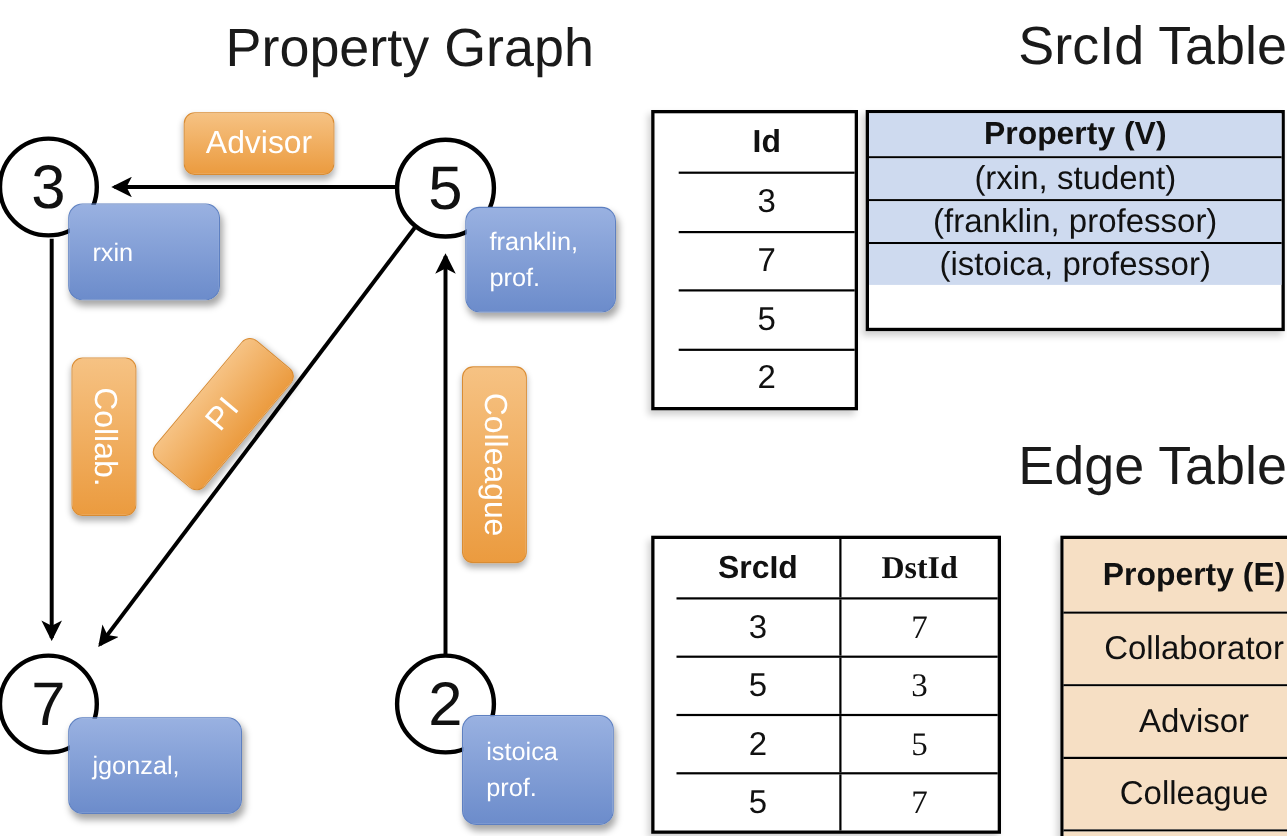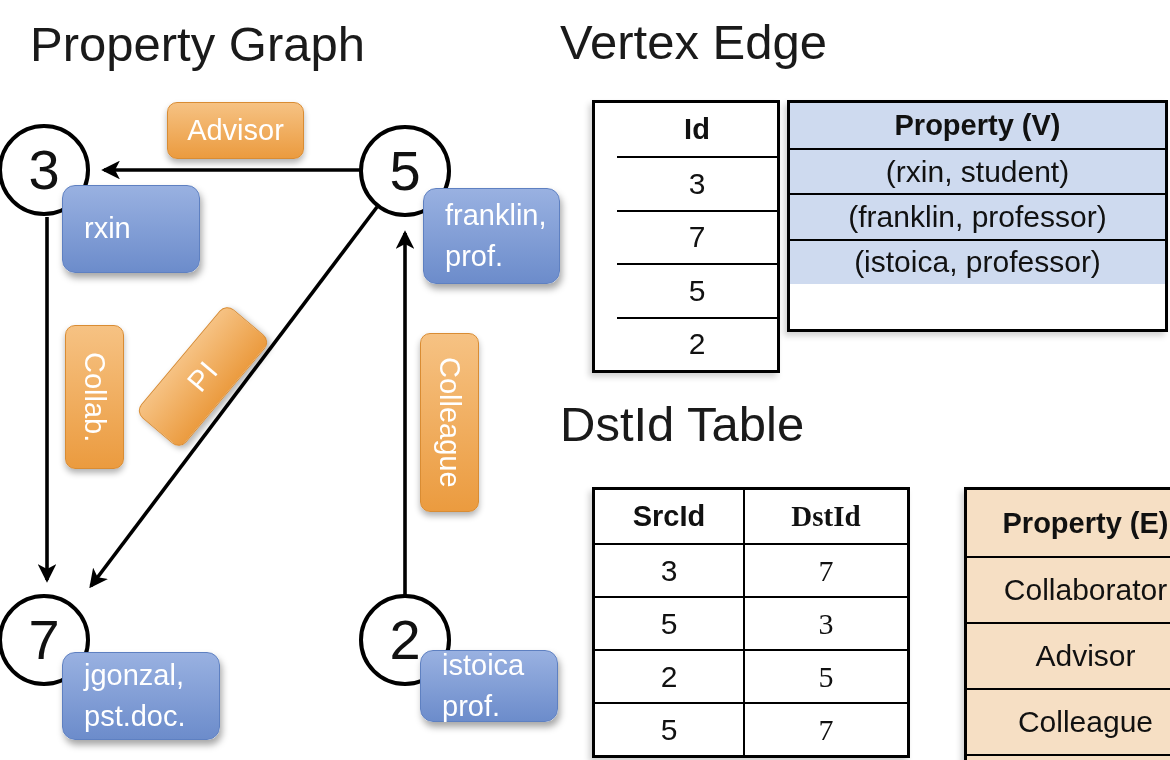--- a/index.html
+++ b/index.html
@@ -1,60 +1,60 @@
 <!DOCTYPE html>
 <html style="--orange-light: #F6C283; --orange-dark: #EB9B3F; --orange-border: #D98C33; --blue-light: #99B1E1; --blue-dark: #6C8CCB; --blue-border: #5E80C1; --vertex-fill: #CEDAEF; --edge-fill: #F6DFC4;"><head>
 <meta charset="utf-8">
 <style>
   html,body{margin:0;padding:0;background:#fff;}
   #stage{
     position:relative;width:1170px;height:760px;background:#fff;overflow:hidden;
     font-family:"Liberation Sans", sans-serif;color:#000;
   }
   .title{
-    position:absolute;text-align:left;font-size:49px;font-weight:400;
+    position:absolute;text-align:right;font-size:49px;font-weight:400;
     letter-spacing:0px;color:#1a1a1a;white-space:nowrap;
   }
   
   .vcircle{
     position:absolute;width:92px;height:92px;border:4px solid #000;border-radius:50%;
     background:#fff;box-sizing:border-box;display:flex;align-items:center;justify-content:center;
   }
   .vcircle span{font-size:56px;font-weight:300;color:#111;line-height:1;}
   #edges{position:absolute;left:0;top:0;pointer-events:none;}
   .elabel{
     position:absolute;display:flex;align-items:center;justify-content:center;
     background:linear-gradient(180deg,var(--orange-light),var(--orange-dark));
     border:1px solid var(--orange-border);border-radius:10px;
     color:#fff;font-size:29px;box-shadow:0 4px 6px rgba(0,0,0,.3);
   }
   .elabel.vert{writing-mode:vertical-rl;}
   .nlabel{
     position:absolute;display:flex;flex-direction:column;justify-content:center;
     background:linear-gradient(180deg,var(--blue-light),var(--blue-dark));
     border:1px solid var(--blue-border);border-radius:13px;
-    color:#fff;font-size:29px;line-height:1.42;padding-left:21px;box-sizing:border-box;
+    color:#fff;font-size:23px;line-height:1.42;padding-left:21px;box-sizing:border-box;
     box-shadow:2px 5px 7px rgba(0,0,0,.35);
   }
   
   .ttable{
     position:absolute;border:3px solid #000;background:#fff;box-sizing:border-box;
     display:grid;grid-template-rows:repeat(5,1fr);
     box-shadow:-3px 4px 6px rgba(0,0,0,.18);
   }
   .trow{display:grid;}
   .trow + .trow{border-top:2.5px solid #000;}
   .tcell{
     display:flex;align-items:center;justify-content:center;
     font-size:30px;color:#111;white-space:nowrap;
   }
   .tcell.hdr{font-weight:bold;font-size:29px;}
   .tcell.bl{background:var(--vertex-fill);}
   .tcell.tan{background:var(--edge-fill);}
-  .split2{grid-template-columns:148px 1fr;}
+  .split2{grid-template-columns:148px 1fr;margin-left:20px;}
   .split2 .tcell + .tcell{border-left:2.5px solid #000;font-family:Liberation Serif, serif;}
 </style>
 </head>
 <body>
 
 <div id="stage">
 
   <div class="title" style="left:30px;top:16px;width:510px;">Property Graph</div>
 
   <svg id="edges" width="1170" height="760" viewBox="0 0 1170 760">
@@ -89,63 +89,62 @@
 
   <div class="nlabel" style="left:62px;top:185px;width:138px;height:88px;">
     <span>rxin</span>
   </div>
   <div class="nlabel" style="left:423px;top:188px;width:137px;height:96px;">
     <span>franklin,</span>
     <span>prof.</span>
   </div>
   <div class="nlabel" style="left:62px;top:652px;width:158px;height:88px;">
     <span>jgonzal,</span>
-    <span>pst.doc.</span>
   </div>
-  <div class="nlabel" style="left:420px;top:650px;width:138px;height:72px;">
+  <div class="nlabel" style="left:420px;top:650px;width:138px;height:100px;">
     <span>istoica</span>
     <span>prof.</span>
   </div>
 
-  <div class="title" style="left:560px;top:14px;width:610px;">Vertex Edge</div>
+  <div class="title" style="left:560px;top:14px;width:610px;">SrcId Table</div>
 
   <div class="ttable" style="left:592px;top:100px;width:188px;height:273px;padding-left:22px;">
     <div class="trow">
         <div class="tcell hdr">Id</div>
       </div>
     <div class="trow">
         <div class="tcell">3</div>
       </div>
     <div class="trow">
         <div class="tcell">7</div>
       </div>
     <div class="trow">
         <div class="tcell">5</div>
       </div>
     <div class="trow">
         <div class="tcell">2</div>
       </div>
   </div>
 
-  <div class="ttable" style="left:787px;top:100px;width:381px;height:232px;">
+  <div class="ttable" style="left:787px;top:100px;width:381px;height:201px;">
     <div class="trow">
         <div class="tcell hdr bl">Property (V)</div>
       </div>
     <div class="trow">
         <div class="tcell bl">(rxin, student)</div>
       </div>
     <div class="trow">
         <div class="tcell bl">(franklin, professor)</div>
       </div>
     <div class="trow">
         <div class="tcell bl">(istoica, professor)</div>
       </div>
   </div>
 
-  <div class="title" style="left:560px;top:396px;width:610px;">DstId Table</div>
+  <div class="title" style="left:560px;top:396px;width:610px;">Edge Table</div>
 
   <div class="ttable" style="left:592px;top:487px;width:318px;height:271px;">
     <div class="trow split2">
       <div class="tcell hdr">SrcId</div>
       <div class="tcell hdr">DstId</div>
     </div>
     <div class="trow split2">
       <div class="tcell">3</div>
       <div class="tcell">7</div>
     </div>

